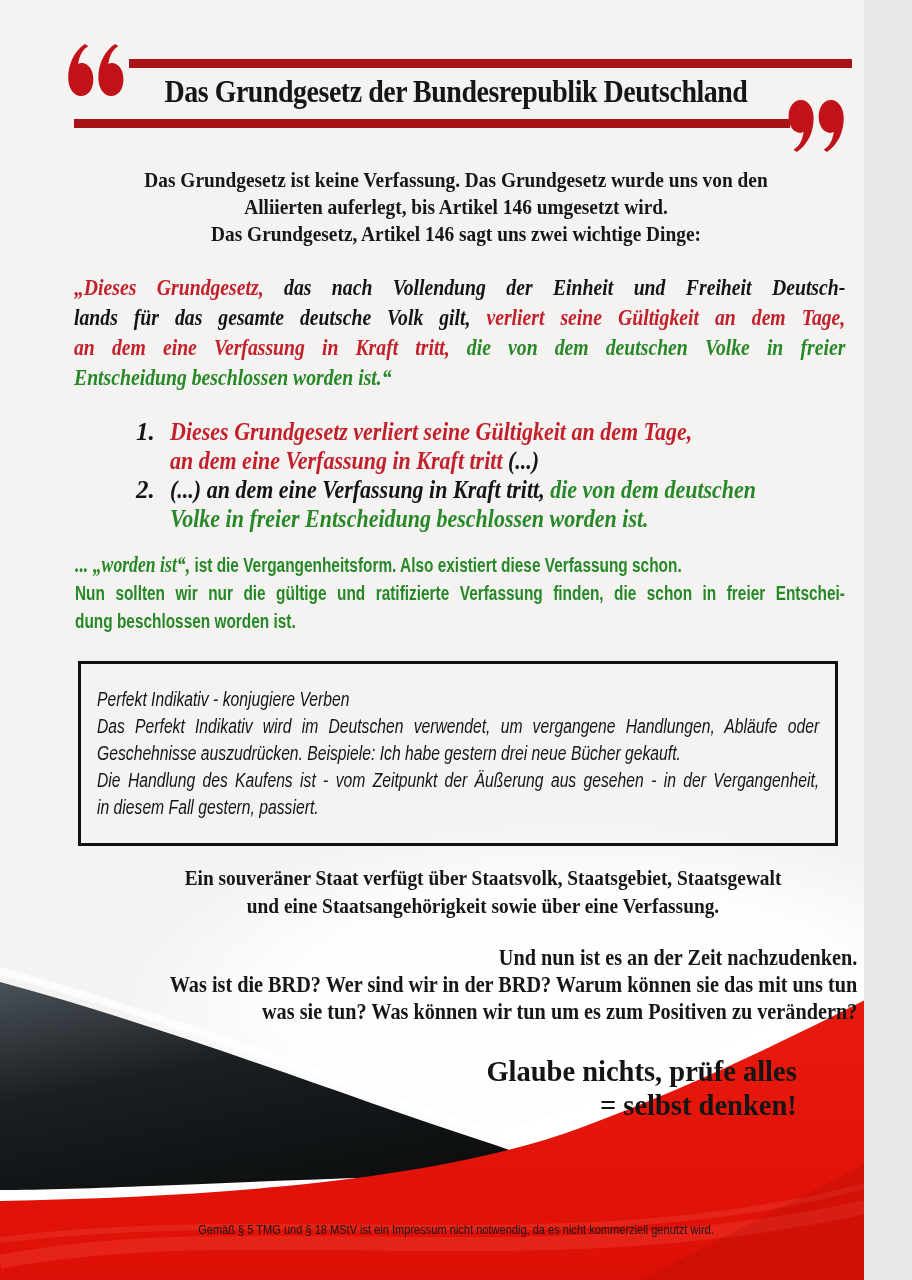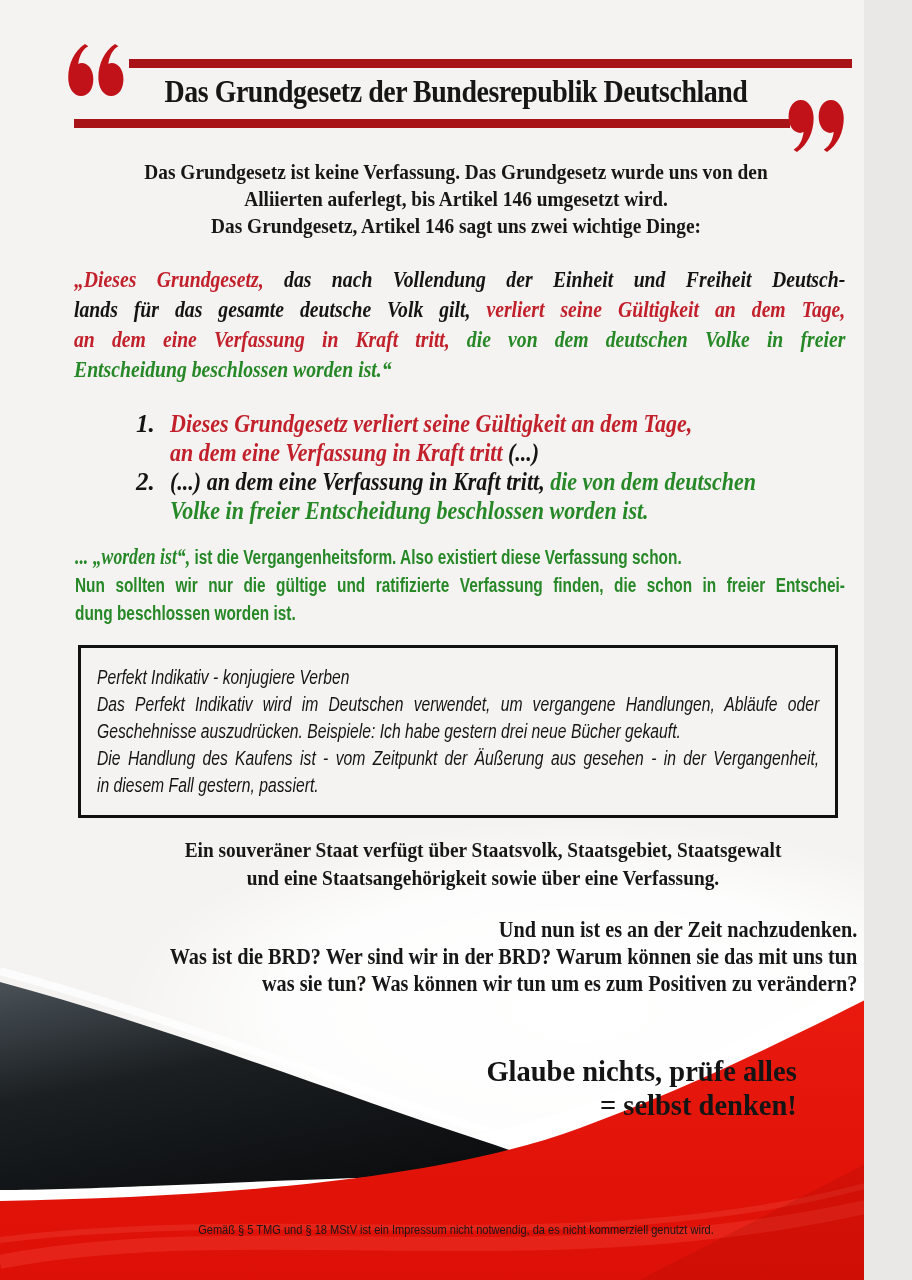--- a/index.html
+++ b/index.html
@@ -24,40 +24,40 @@
          transform:scaleX(.9);transform-origin:50% 0;color:#161616;}
   .qmark{position:absolute;width:58px;height:52px;}
   .qmark path{fill:var(--c-quote_mark_red);}
   .qmark-open{left:66px;top:44px;}
   .qmark-close{left:788px;top:100px;}
 
   
   .line{display:block;}
   .stretch{text-align:justify;text-align-last:justify;}
 
-  .intro{margin-top:8px;width:912px;text-align:center;font-weight:700;font-size:22px;line-height:27px;}
+  .intro{margin-top:16px;width:912px;text-align:center;font-weight:700;font-size:22px;line-height:27px;}
   .intro .line{transform:scaleX(.88);transform-origin:50% 0;}
 
   .quote{margin-left:74px;margin-top:26px;width:900px;font-style:italic;font-weight:700;
          font-size:23px;line-height:30px;}
   .quote .line{transform:scaleX(.857);transform-origin:0 0;}
 
   .list{margin-left:136px;margin-top:24px;font-style:italic;font-weight:700;
         font-size:25px;line-height:29px;}
   .list-item{position:relative;padding-left:34px;}
   .list-num{position:absolute;left:0;top:0;color:#141414;}
   .list .line{transform:scaleX(.88);transform-origin:0 0;width:700px;}
 
   .green-para{margin-left:75px;margin-top:18px;width:1000px;line-height:28px;
               font-family:"Liberation Sans","DejaVu Sans",sans-serif;font-weight:700;font-size:20px;
               color:var(--c-text_green);}
   .green-para .line{transform:scaleX(.77);transform-origin:0 0;}
 
-  .grammar-box{margin-left:78px;margin-top:18px;width:760px;box-sizing:border-box;
-               border:3px solid var(--c-box_border);padding:16px 16px;background:transparent;}
+  .grammar-box{margin-left:78px;margin-top:26px;width:760px;box-sizing:border-box;
+               border:3px solid var(--c-box_border);padding:22px 16px;background:transparent;}
   .grammar-box .lines{width:920px;font-family:"Liberation Sans","DejaVu Sans",sans-serif;
                font-style:italic;font-size:20px;line-height:27px;color:#151515;}
   .grammar-box .line{transform:scaleX(.785);transform-origin:0 0;}
 
   .sovereign{margin-top:18px;width:912px;text-align:center;font-weight:700;font-size:22px;line-height:28px;padding-left:27px;}
   .sovereign .line{transform:scaleX(.88);transform-origin:50% 0;}
 
   .questions{margin-top:24px;width:912px;text-align:right;font-weight:700;font-size:23px;line-height:27px;}
   .questions .line{transform:scaleX(.88);transform-origin:50% 0;}
 

